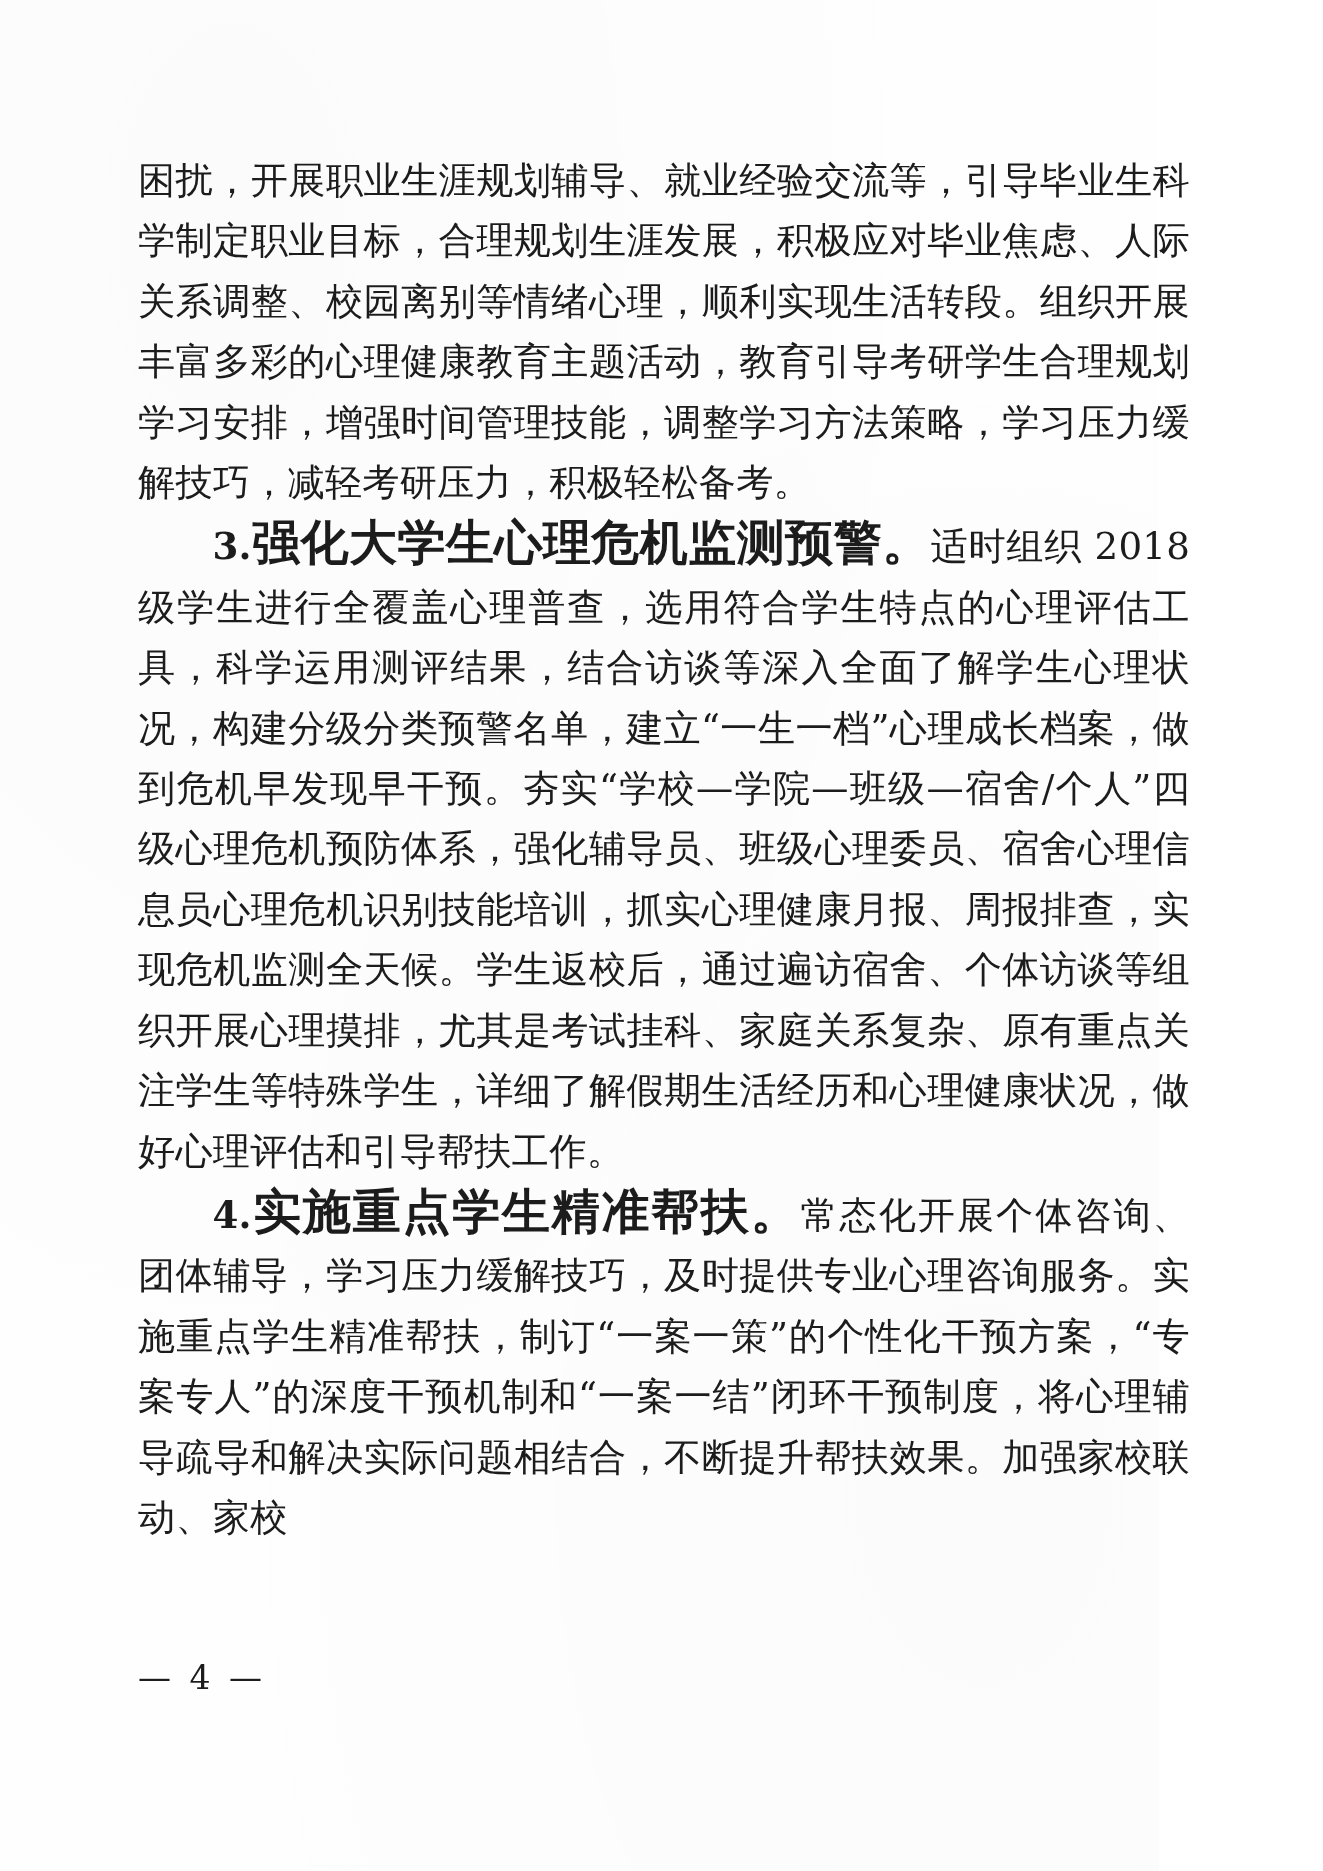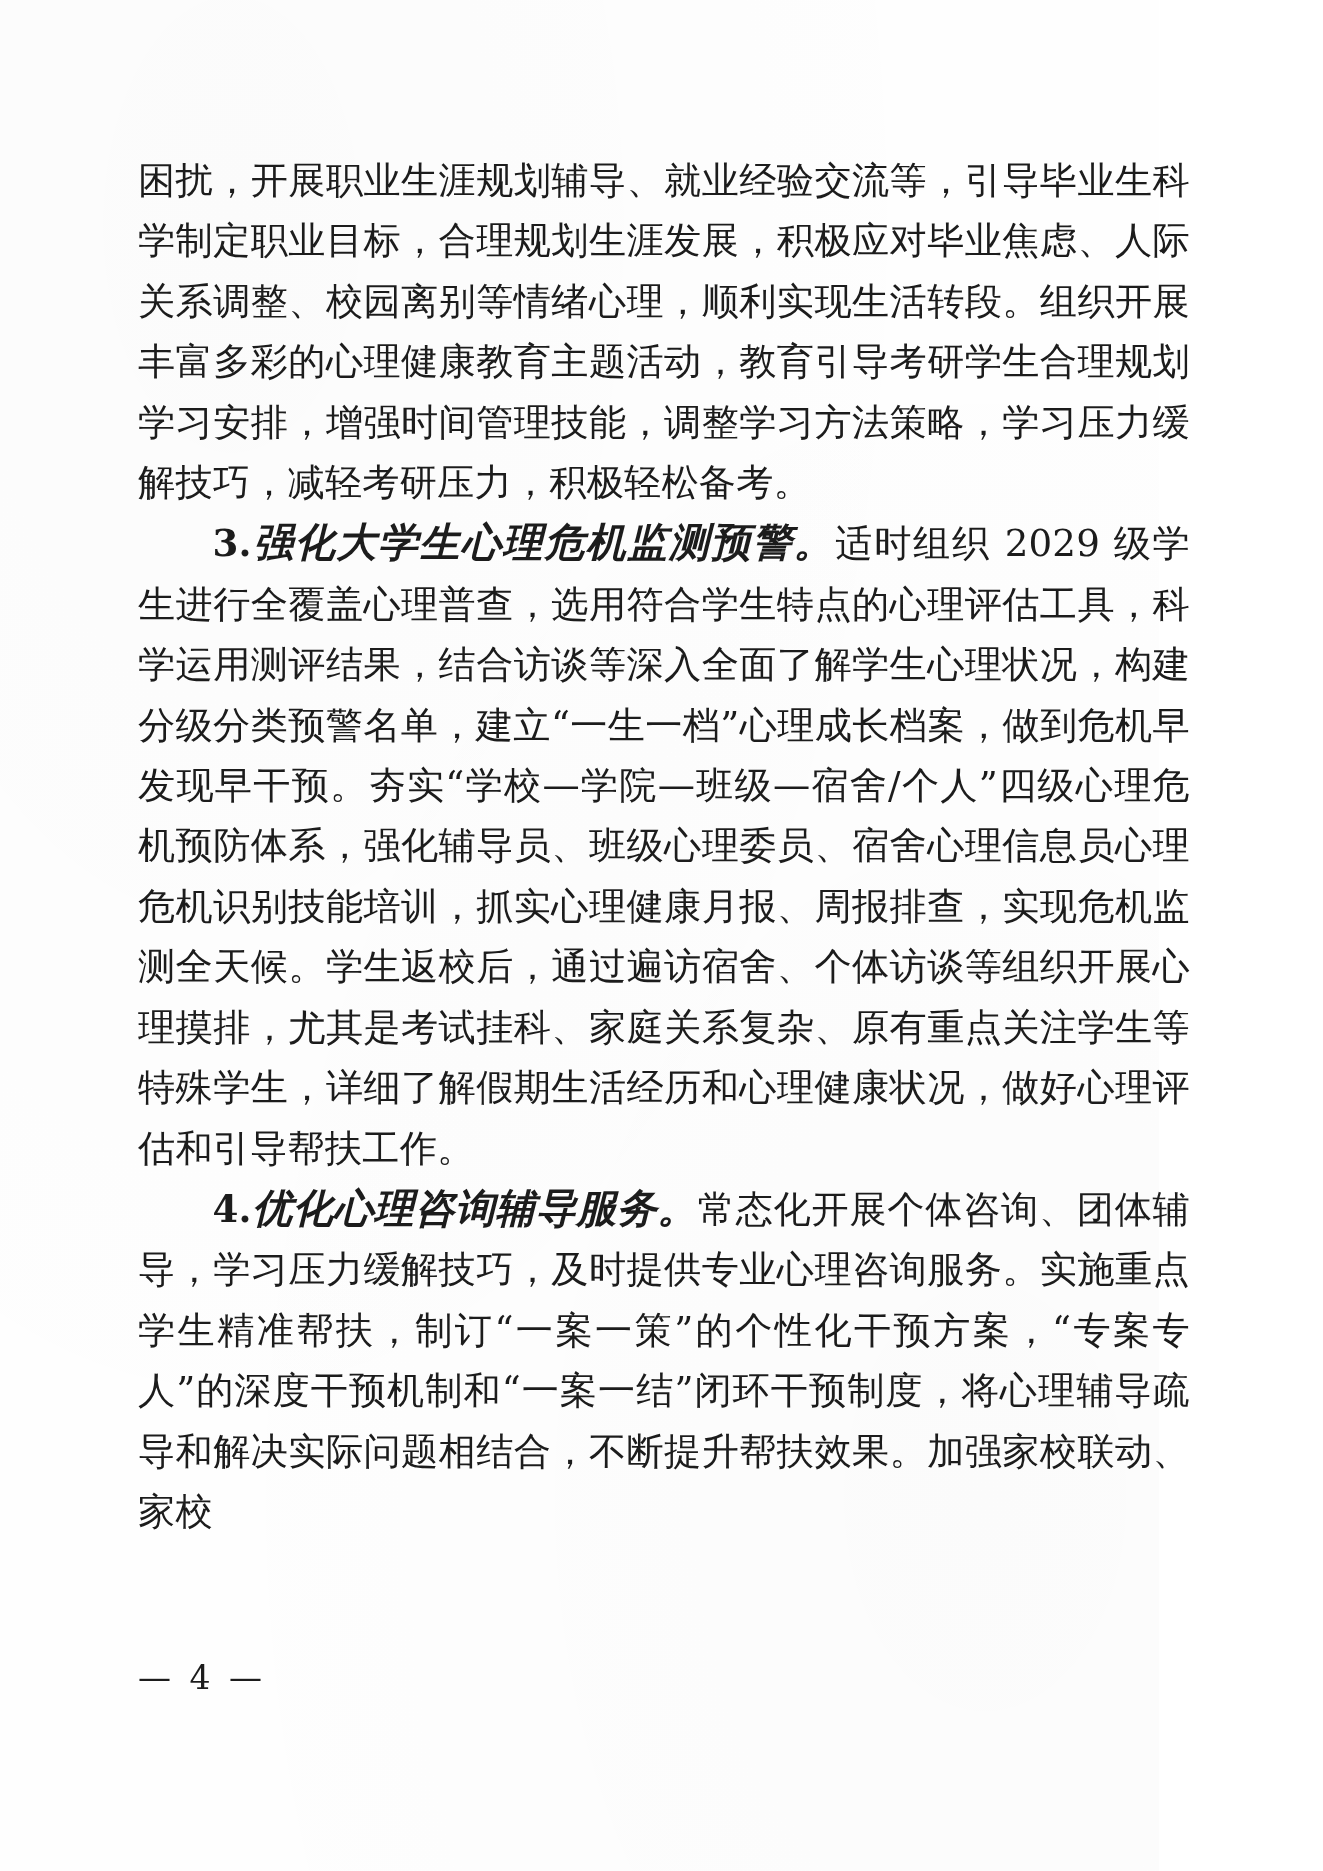--- a/index.html
+++ b/index.html
@@ -60,23 +60,22 @@
   }
 
   
   p.para + p.para {
     margin-top: 0px;
   }
 
   .lead {
     font-weight: 700;
     font-family: "DejaVu Sans", "Liberation Sans", sans-serif;
-    font-size: 40px;
+    font-size: 48px;
     letter-spacing: 0px;
-    font-style: italic;
   }
 
   .num {
     font-weight: 700;
     font-family: "DejaVu Serif", "Liberation Serif", serif;
   }
 
   #page-number {
     position: absolute;
     left: 138px;
@@ -91,21 +90,21 @@
 </style>
 </head>
 <body>
 
 <div id="page">
 
   <div id="body-area">
 
     <p class="para" id="p0"><span>困扰，开展职业生涯规划辅导、就业经验交流等，引导毕业生科学制定职业目标，合理规划生涯发展，积极应对毕业焦虑、人际关系调整、校园离别等情绪心理，顺利实现生活转段。组织开展丰富多彩的心理健康教育主题活动，教育引导考研学生合理规划学习安排，增强时间管理技能，调整学习方法策略，学习压力缓解技巧，减轻考研压力，积极轻松备考。</span></p>
 
-    <p class="para indent" id="p1"><span class="num">3.</span><span class="lead">强化大学生心理危机监测预警。</span><span>适时组织 2029 级学生进行全覆盖心理普查，选用符合学生特点的心理评估工具，科学运用测评结果，结合访谈等深入全面了解学生心理状况，构建分级分类预警名单，建立“一生一档”心理成长档案，做到危机早发现早干预。夯实“学校—学院—班级—宿舍/个人”四级心理危机预防体系，强化辅导员、班级心理委员、宿舍心理信息员心理危机识别技能培训，抓实心理健康月报、周报排查，实现危机监测全天候。学生返校后，通过遍访宿舍、个体访谈等组织开展心理摸排，尤其是考试挂科、家庭关系复杂、原有重点关注学生等特殊学生，详细了解假期生活经历和心理健康状况，做好心理评估和引导帮扶工作。</span></p>
+    <p class="para indent" id="p1"><span class="num">3.</span><span class="lead">强化大学生心理危机监测预警。</span><span>适时组织 2018 级学生进行全覆盖心理普查，选用符合学生特点的心理评估工具，科学运用测评结果，结合访谈等深入全面了解学生心理状况，构建分级分类预警名单，建立“一生一档”心理成长档案，做到危机早发现早干预。夯实“学校—学院—班级—宿舍/个人”四级心理危机预防体系，强化辅导员、班级心理委员、宿舍心理信息员心理危机识别技能培训，抓实心理健康月报、周报排查，实现危机监测全天候。学生返校后，通过遍访宿舍、个体访谈等组织开展心理摸排，尤其是考试挂科、家庭关系复杂、原有重点关注学生等特殊学生，详细了解假期生活经历和心理健康状况，做好心理评估和引导帮扶工作。</span></p>
 
-    <p class="para indent" id="p2"><span class="num">4.</span><span class="lead">优化心理咨询辅导服务。</span><span>常态化开展个体咨询、团体辅导，学习压力缓解技巧，及时提供专业心理咨询服务。实施重点学生精准帮扶，制订“一案一策”的个性化干预方案，“专案专人”的深度干预机制和“一案一结”闭环干预制度，将心理辅导疏导和解决实际问题相结合，不断提升帮扶效果。加强家校联动、家校</span></p>
+    <p class="para indent" id="p2"><span class="num">4.</span><span class="lead">实施重点学生精准帮扶。</span><span>常态化开展个体咨询、团体辅导，学习压力缓解技巧，及时提供专业心理咨询服务。实施重点学生精准帮扶，制订“一案一策”的个性化干预方案，“专案专人”的深度干预机制和“一案一结”闭环干预制度，将心理辅导疏导和解决实际问题相结合，不断提升帮扶效果。加强家校联动、家校</span></p>
 
   </div>
 
   <div id="page-number">— 4 —</div>
 
 </div>
 
 </body></html>

